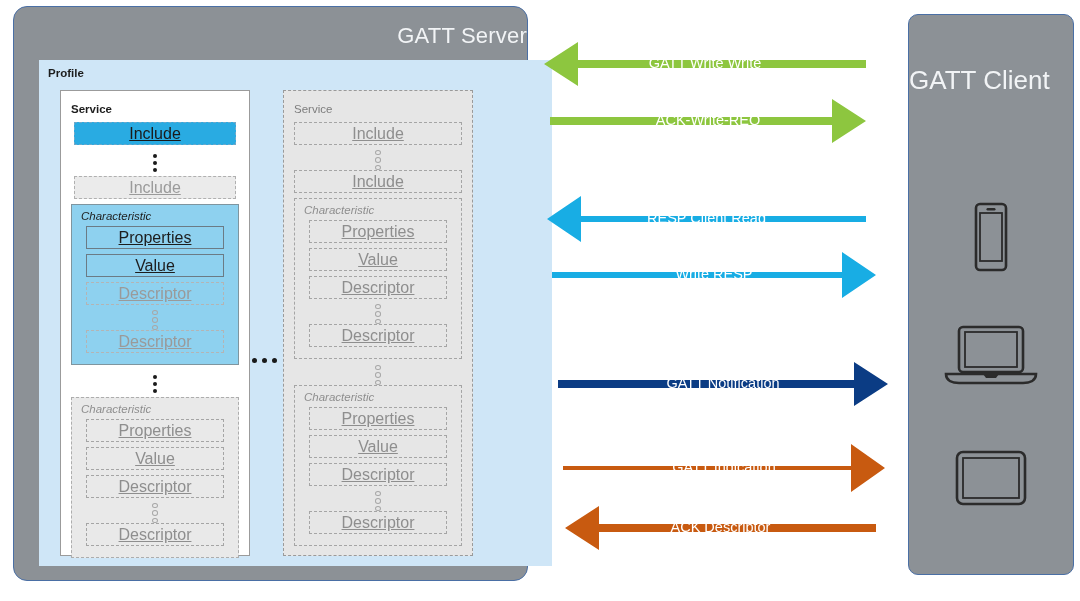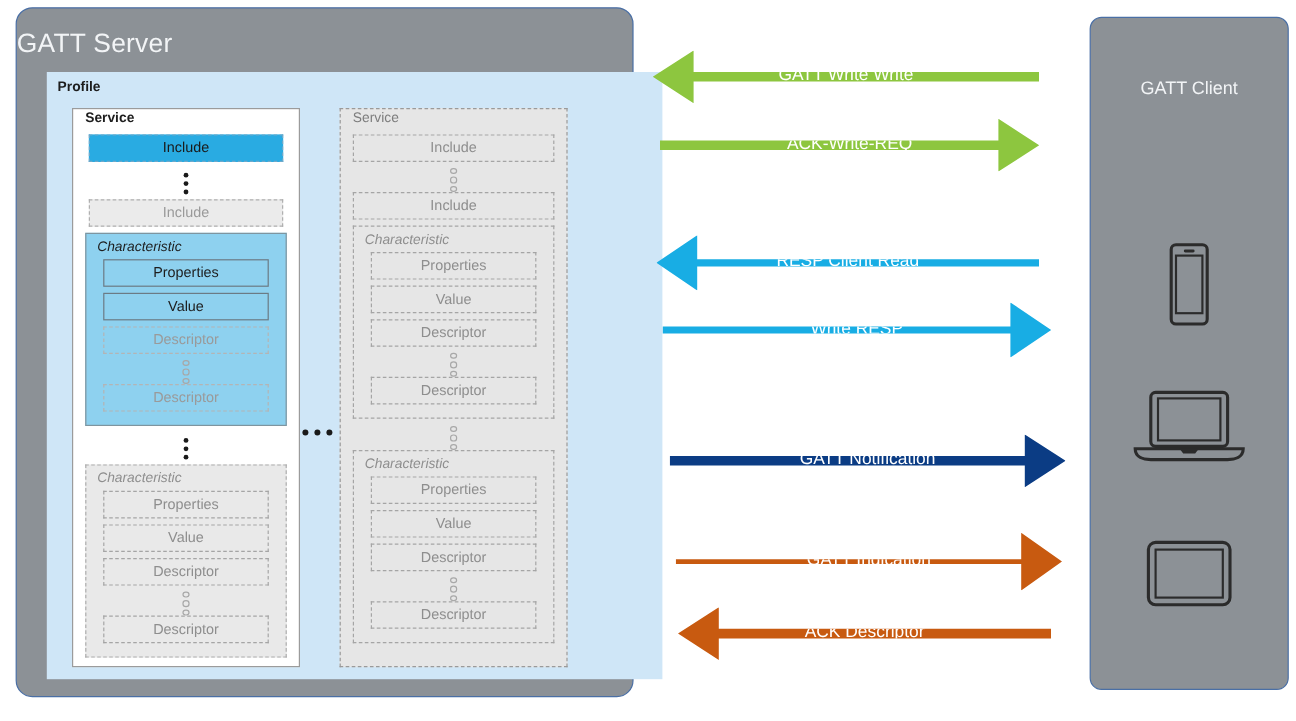--- a/index.html
+++ b/index.html
@@ -14,55 +14,56 @@
   
   #server-panel{
     position:absolute;left:13px;top:6px;width:515px;height:575px;
     background:#8c9196;
     border:1.5px solid #4a6fa5;
     border-radius:14px;
     box-sizing:border-box;
   }
   #server-title{
     position:absolute;left:0;top:16px;width:100%;
-    text-align:left;color:#f2f4f6;font-size:22px;letter-spacing:.2px;
+    text-align:right;color:#f2f4f6;font-size:22px;letter-spacing:.2px;
   }
   #profile-box{
     position:absolute;left:25px;top:53px;width:513px;height:506px;
     background:#cfe6f7;
     box-sizing:border-box;
   }
   #profile-label{
     position:absolute;left:9px;top:7px;
     font-size:11.5px;font-weight:bold;color:#1d1d1d;
   }
 
   
   .service{
     position:absolute;top:30px;width:190px;height:466px;
     box-sizing:border-box;
-    padding:2px 10px 0 10px;
+    padding:12px 10px 0 10px;
   }
   #service-solid{
     left:21px;background:#ffffff;border:1px solid #9b9b9b;
   }
   #service-dashed{
     left:244px;background:#e6e6e6;
     border:1.6px dashed #9a9a9a;
   }
   .service-label{font-size:11.5px;margin-bottom:7px;}
   #service-solid .service-label{font-weight:bold;color:#1d1d1d;}
   #service-dashed .service-label{font-weight:normal;color:#7d7d7d;}
 
   
   .row{
     box-sizing:border-box;
     height:23px;line-height:21px;
-    text-align:center;font-size:12px;
+    text-align:center;font-size:16px;
     margin:0 auto 5px auto;
+    text-decoration:underline;
   }
   .row.wide{width:100%;}
 
   
   .r-include-active{
     background:#29abe2;color:#1a1a1a;
     border:1.4px dashed #6fa8c9;
     width:96%;
   }
   .r-include-ghost{
@@ -130,21 +131,21 @@
   .arrow span{position:relative;top:-1px;}
 
   
   #client-panel{
     position:absolute;left:908px;top:14px;width:166px;height:561px;
     background:#8c9196;border:1.5px solid #4a6fa5;border-radius:10px;
     box-sizing:border-box;
   }
   #client-title{
     position:absolute;left:0;top:50px;width:100%;
-    text-align:center;color:#f2f4f6;font-size:15px;
+    color:#f2f4f6;font-size:26px;
   }
   .device-icon{position:absolute;left:50%;transform:translateX(-50%);}
   #phone-icon{top:186px;}
   #laptop-icon{top:308px;}
   #tablet-icon{top:434px;}
 </style>
 </head>
 <body>
 
 <div id="server-panel">

